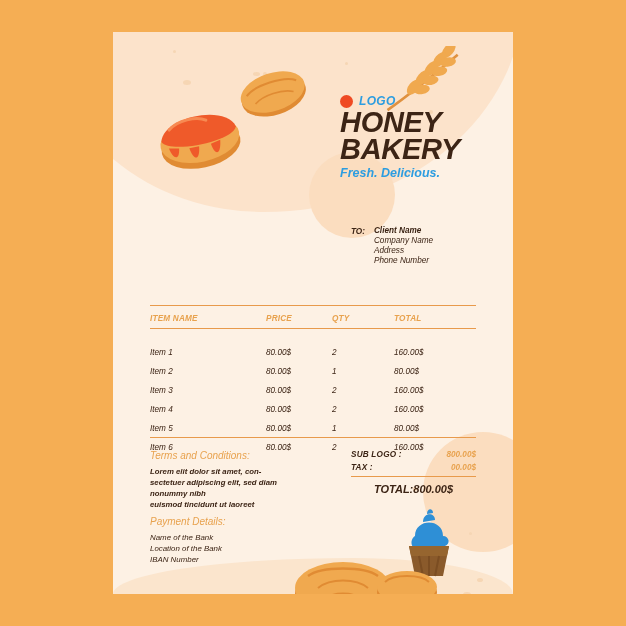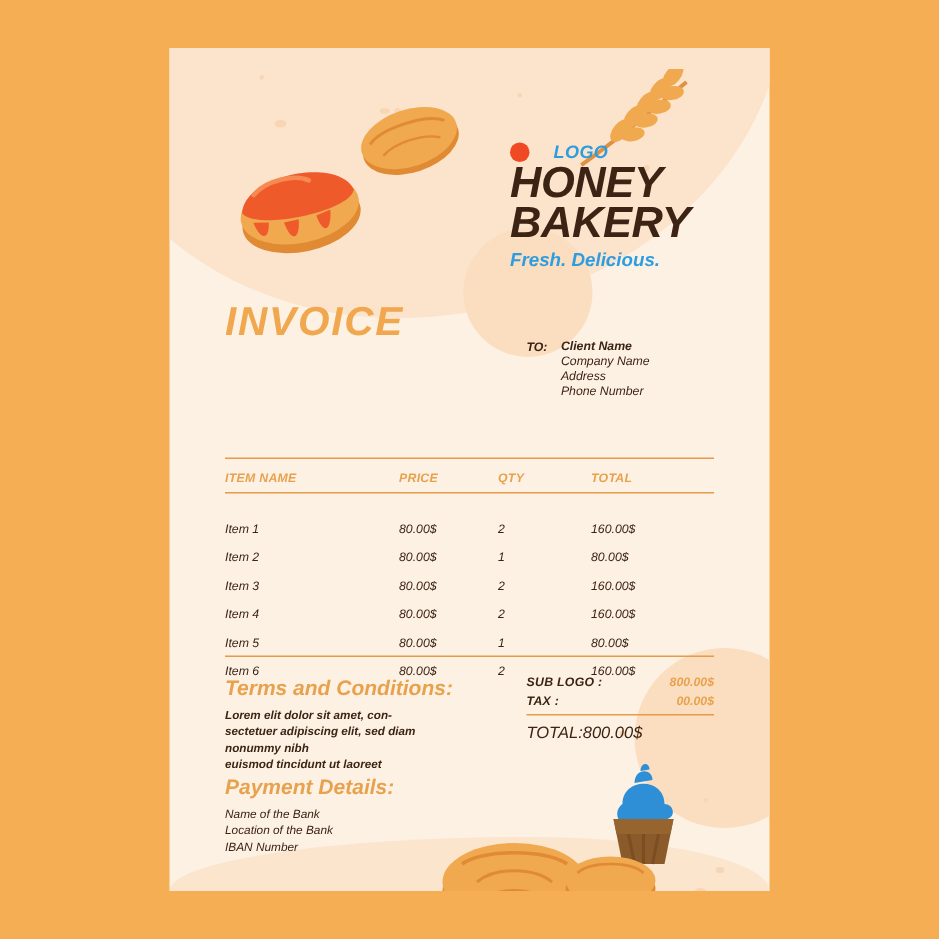--- a/index.html
+++ b/index.html
@@ -68,21 +68,21 @@
   
   .logo-block {
     position: absolute;
     left: 227px;
     top: 62px;
     width: 150px;
   }
   .logo-row {
     display: flex;
     align-items: center;
-    gap: 16px;
+    gap: 6px;
     margin-bottom: 1px;
   }
   .logo-dot {
     width: 13px;
     height: 13px;
     border-radius: 50%;
     background: #ef4a23;
   }
   .logo-text {
     color: #2d9de0;
@@ -182,22 +182,22 @@
     letter-spacing: .2px;
   }
   .c-item  { width: 116px; }
   .c-price { width: 66px; }
   .c-qty   { width: 62px; }
   .c-total { width: 46px; }
 
   
   .sect-title {
     color: #e8a24e;
-    font-size: 14px;
-    font-weight: bold;
+    font-size: 10px;
+    font-weight: normal;
     font-style: italic;
     margin-bottom: 5px;
   }
   .terms {
     position: absolute;
     left: 37px;
     top: 418px;
     width: 165px;
   }
   .terms p {
@@ -237,23 +237,23 @@
   }
   .totals .tk { color: #3c2415; font-weight: bold; letter-spacing: .2px; }
   .totals .tv { color: #e8a24e; font-weight: bold; }
   .totals .sep {
     height: 1.2px;
     background: #e89a4b;
     margin: 3px 0 6px;
   }
   .totals .grand {
     display: flex;
-    justify-content: flex-start;
+    justify-content: center;
     font-size: 11px;
-    font-weight: normal;
+    font-weight: bold;
     color: #3c2415;
   }
 
   
   .ill { position: absolute; }
   svg { display: block; }
 </style>
 </head>
 <body>
 
@@ -319,21 +319,20 @@
   <div class="logo-block">
     <div class="logo-row">
       <span class="logo-dot"></span>
       <span class="logo-text">LOGO</span>
     </div>
     <div class="brand">HONEY</div>
     <div class="brand">BAKERY</div>
     <div class="tagline">Fresh. Delicious.</div>
   </div>
 
-  <div class="inv-title">INVOICE</div>
 
 
   <div class="meta-right">
     <div class="to-label">TO:</div>
     <div>
       <div class="cname">Client Name</div>
       <div class="line">Company Name</div>
       <div class="line">Address</div>
       <div class="line">Phone Number</div>
     </div>

